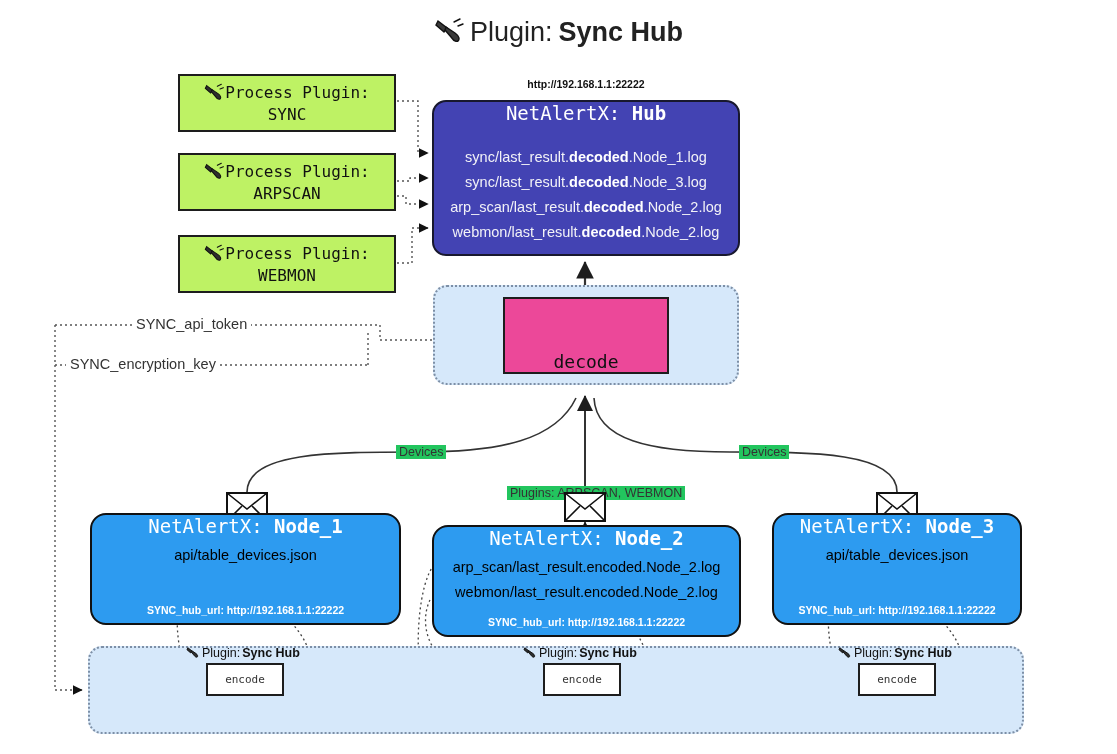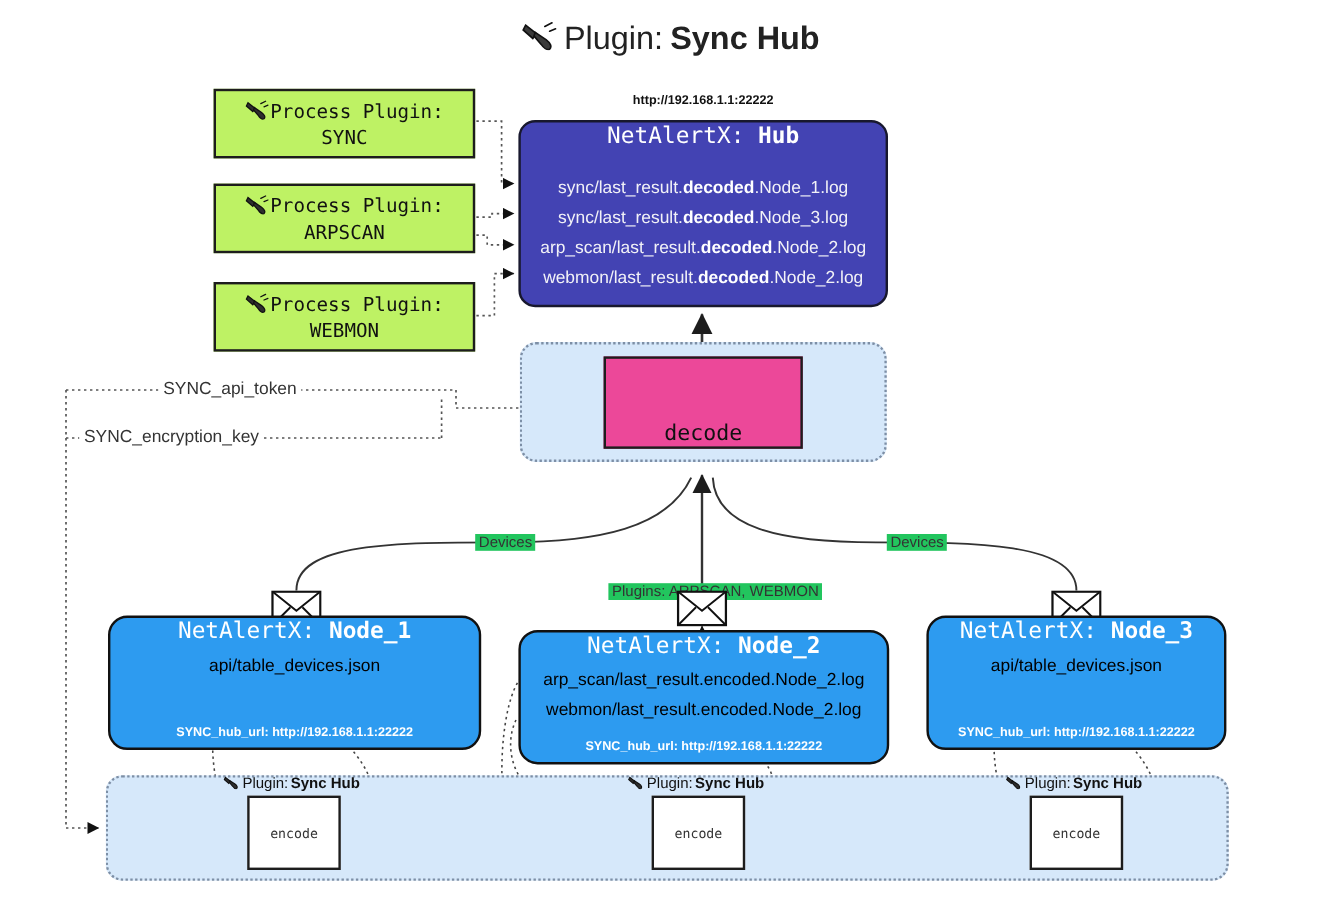--- a/index.html
+++ b/index.html
@@ -95,21 +95,21 @@
 
   
   .env{position:absolute;width:42px;height:30px;}
 
   
   .band{
     left:88px;top:646px;width:936px;height:88px;
     background:#d6e8fa;border:2px dotted #7d8fa6;border-radius:14px;
   }
   .enc-box{
-    width:78px;height:62px;background:#ffffff;border:2px solid #1d1d1d;
+    width:78px;height:33px;background:#ffffff;border:2px solid #1d1d1d;
     display:flex;align-items:center;justify-content:center;
     font-family:"DejaVu Sans Mono", monospace;font-size:11px;color:#333;
   }
   .enc-label{
     position:absolute;font-size:12.5px;color:#111;white-space:nowrap;
     display:flex;align-items:center;gap:2px;
   }
   .enc-label b{font-weight:700;}
 
   

